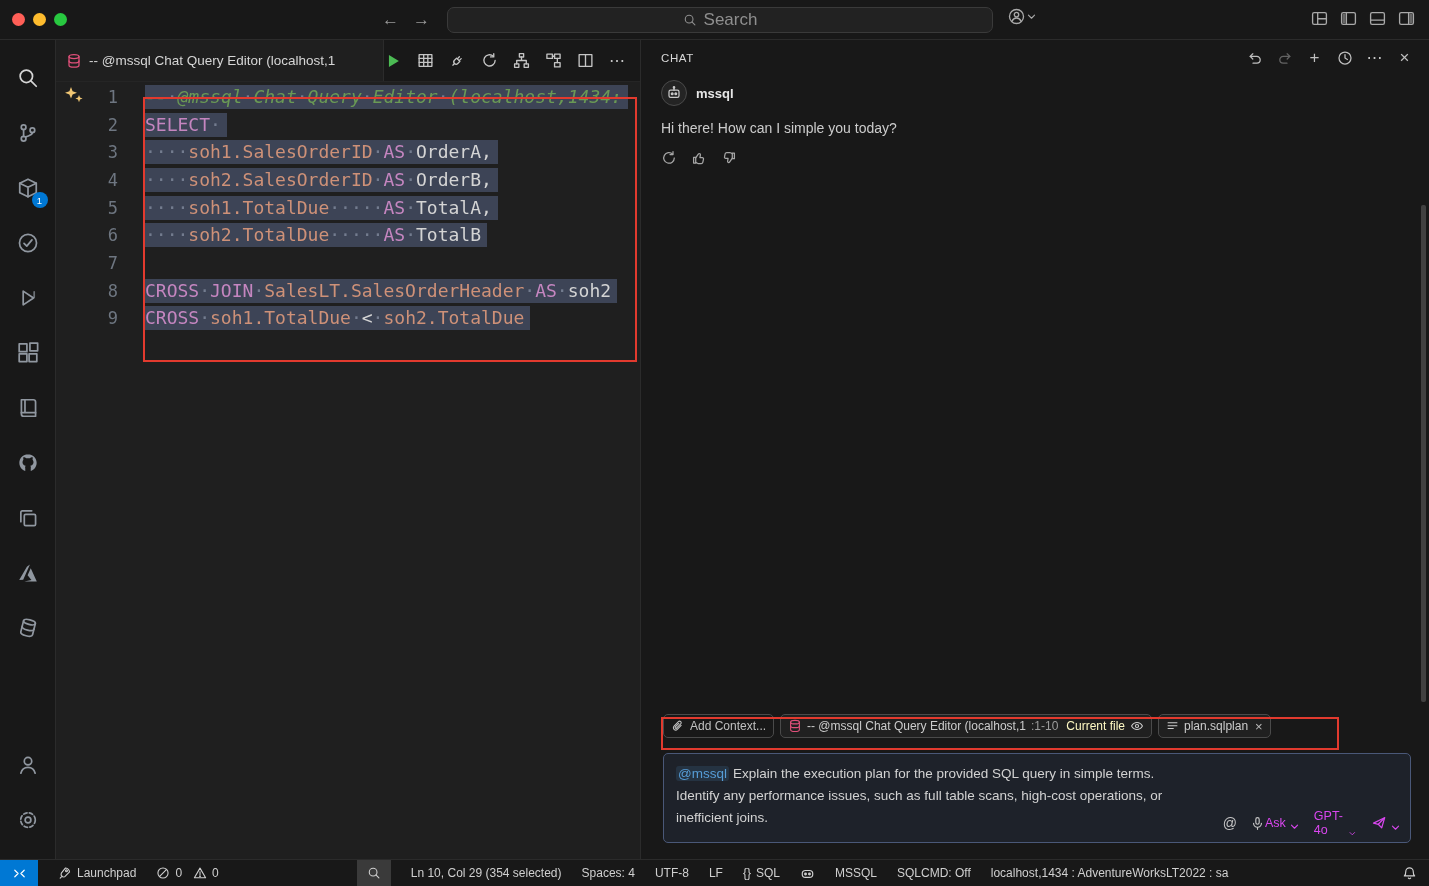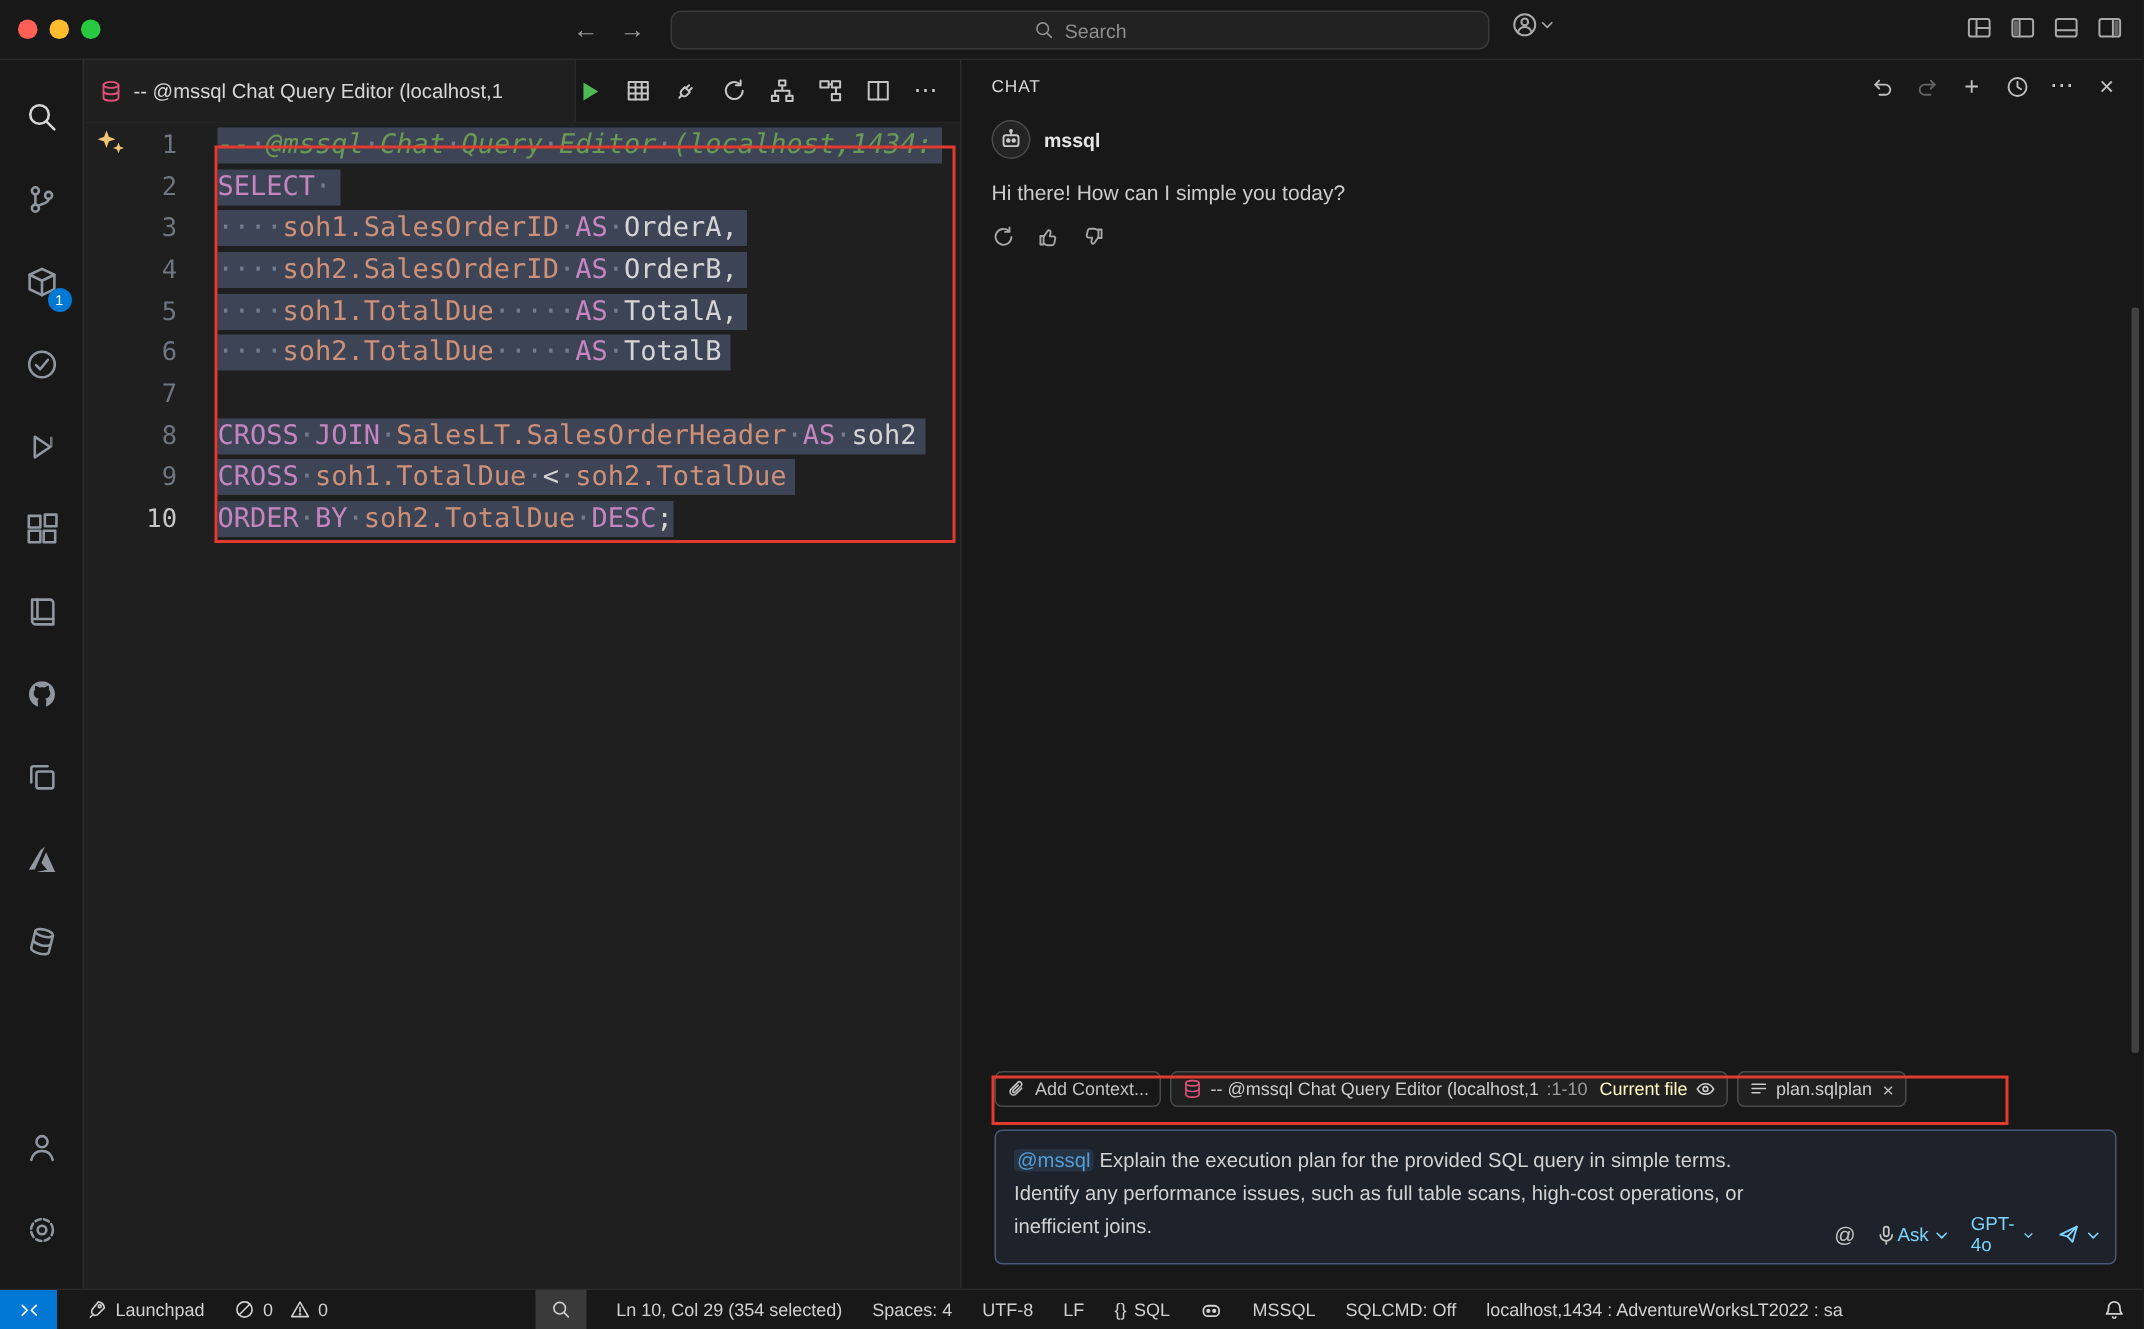--- a/index.html
+++ b/index.html
@@ -10,21 +10,21 @@
   
   .titlebar { height:40px; background:#181818; border-bottom:1px solid #2b2b2b;
     display:flex; align-items:center; flex:0 0 40px; position:relative; }
   .traffic { display:flex; gap:8px; margin-left:12px; }
   .traffic span { width:13px; height:13px; border-radius:50%; display:block; }
   .tl-red{background:#ff5f57}.tl-yellow{background:#febc2e}.tl-green{background:#28c840}
   .nav-arrows { position:absolute; left:382px; display:flex; gap:14px; color:#9a9a9a; font-size:17px; }
   .nav-arrows span { cursor:default; }
   .searchbox { position:absolute; left:447px; top:7px; width:546px; height:26px;
     background:#222222; border:1px solid #3a3a3a; border-radius:7px;
-    display:flex; align-items:center; justify-content:center; gap:7px; color:#8f8f8f; font-size:13px; }
+    display:flex; align-items:center; justify-content:center; gap:7px; color:#8f8f8f; font-size:17px; }
   .account-ind { position:absolute; left:1008px; top:8px; display:flex; align-items:center; gap:2px; color:#a9a9a9; }
   .layout-icons { position:absolute; right:14px; top:10px; display:flex; gap:12px; color:#a9a9a9; }
 
   
   .main { flex:1; display:flex; min-height:0; }
 
   
   .activitybar { width:56px; background:#181818; border-right:1px solid #2b2b2b;
     display:flex; flex-direction:column; align-items:center; padding-top:14px; position:relative; }
   .ab-icon { width:44px; height:48px; display:flex; align-items:center; justify-content:center;
@@ -88,21 +88,21 @@
   .chip-x { color:#bbbbbb; font-size:13px; margin-left:2px; }
   .add-context { background:transparent; color:#c0c0c0; }
   .input-box { border:1px solid #4a5878; border-radius:5px; background:#1e222a; height:90px;
     display:flex; flex-direction:row; }
   .input-text { padding:9px 12px 0 12px; font-size:13.5px; line-height:22px; max-width:660px; }
   .input-text .mention { color:var(--mention); background:rgba(86,156,214,.14); border-radius:3px; padding:0 2px; }
   .input-text .typed { margin-left:.3em; color:#d2d2d2; }
   .input-toolbar { margin-top:auto; height:34px; display:flex; align-items:center; padding:0 10px 4px 12px; color:#c5c5c5; }
   .it-left { display:flex; gap:13px; align-items:center; }
   .it-right { margin-left:auto; display:flex; gap:15px; align-items:center; font-size:12.5px; }
-  .picker { display:flex; align-items:center; gap:4px; color:#7dd3fc; }
+  .picker { display:flex; align-items:flex-end; gap:4px; color:#d946ef; }
   .at-glyph { font-size:14px; }
 
   
   .statusbar { height:27px; flex:0 0 27px; background:#181818; border-top:1px solid #2b2b2b;
     display:flex; align-items:center; font-size:12px; color:#d0d0d0; }
   .sb-remote { width:38px; height:100%; background:var(--remote-bg); color:#fff;
     display:flex; align-items:center; justify-content:center; }
   .sb-item { display:flex; align-items:flex-start; gap:5px; margin-left:20px; white-space:nowrap; }
   .sb-spacer { width:118px; }
   .sb-zoom { background:#3a3a3a; height:100%; width:34px; display:flex; align-items:center; justify-content:center; margin-left:20px; }
@@ -335,21 +335,20 @@
         <div id="code-lines">
             <div class="code-line"><span class="ln">1</span><span class="lt trail"><span class="tk-cm">--</span><span class="tk-ws">·</span><span class="tk-cm">@mssql</span><span class="tk-ws">·</span><span class="tk-cm">Chat</span><span class="tk-ws">·</span><span class="tk-cm">Query</span><span class="tk-ws">·</span><span class="tk-cm">Editor</span><span class="tk-ws">·</span><span class="tk-cm">(localhost,1434:</span></span></div>
             <div class="code-line"><span class="ln">2</span><span class="lt trail"><span class="tk-kw">SELECT</span><span class="tk-ws">·</span></span></div>
             <div class="code-line"><span class="ln">3</span><span class="lt trail"><span class="tk-ws">····</span><span class="tk-id">soh1.SalesOrderID</span><span class="tk-ws">·</span><span class="tk-kw">AS</span><span class="tk-ws">·</span><span class="tk-pl">OrderA,</span></span></div>
             <div class="code-line"><span class="ln">4</span><span class="lt trail"><span class="tk-ws">····</span><span class="tk-id">soh2.SalesOrderID</span><span class="tk-ws">·</span><span class="tk-kw">AS</span><span class="tk-ws">·</span><span class="tk-pl">OrderB,</span></span></div>
             <div class="code-line"><span class="ln">5</span><span class="lt trail"><span class="tk-ws">····</span><span class="tk-id">soh1.TotalDue</span><span class="tk-ws">·····</span><span class="tk-kw">AS</span><span class="tk-ws">·</span><span class="tk-pl">TotalA,</span></span></div>
             <div class="code-line"><span class="ln">6</span><span class="lt trail"><span class="tk-ws">····</span><span class="tk-id">soh2.TotalDue</span><span class="tk-ws">·····</span><span class="tk-kw">AS</span><span class="tk-ws">·</span><span class="tk-pl">TotalB</span></span></div>
             <div class="code-line"><span class="ln">7</span></div>
             <div class="code-line"><span class="ln">8</span><span class="lt trail"><span class="tk-kw">CROSS</span><span class="tk-ws">·</span><span class="tk-kw">JOIN</span><span class="tk-ws">·</span><span class="tk-id">SalesLT.SalesOrderHeader</span><span class="tk-ws">·</span><span class="tk-kw">AS</span><span class="tk-ws">·</span><span class="tk-pl">soh2</span></span></div>
             <div class="code-line"><span class="ln">9</span><span class="lt trail"><span class="tk-kw">CROSS</span><span class="tk-ws">·</span><span class="tk-id">soh1.TotalDue</span><span class="tk-ws">·</span><span class="tk-pl">&lt;</span><span class="tk-ws">·</span><span class="tk-id">soh2.TotalDue</span></span></div>
-            <div class="code-line"><span class="ln active">10</span><span class="lt"><span class="tk-kw">ORDER</span><span class="tk-ws">·</span><span class="tk-kw">BY</span><span class="tk-ws">·</span><span class="tk-id">soh2.TotalDue</span><span class="tk-ws">·</span><span class="tk-kw">DESC</span><span class="tk-pl">;</span></span></div>
           </div>
       </div>
     </div>
 
     <div class="chat-pane">
       <div class="chat-header">
         <span class="chat-title">CHAT</span>
         <div class="chat-header-icons">
           <span class="hic">
             <svg class="sic" width="16" height="16" viewBox="0 0 16 16">

